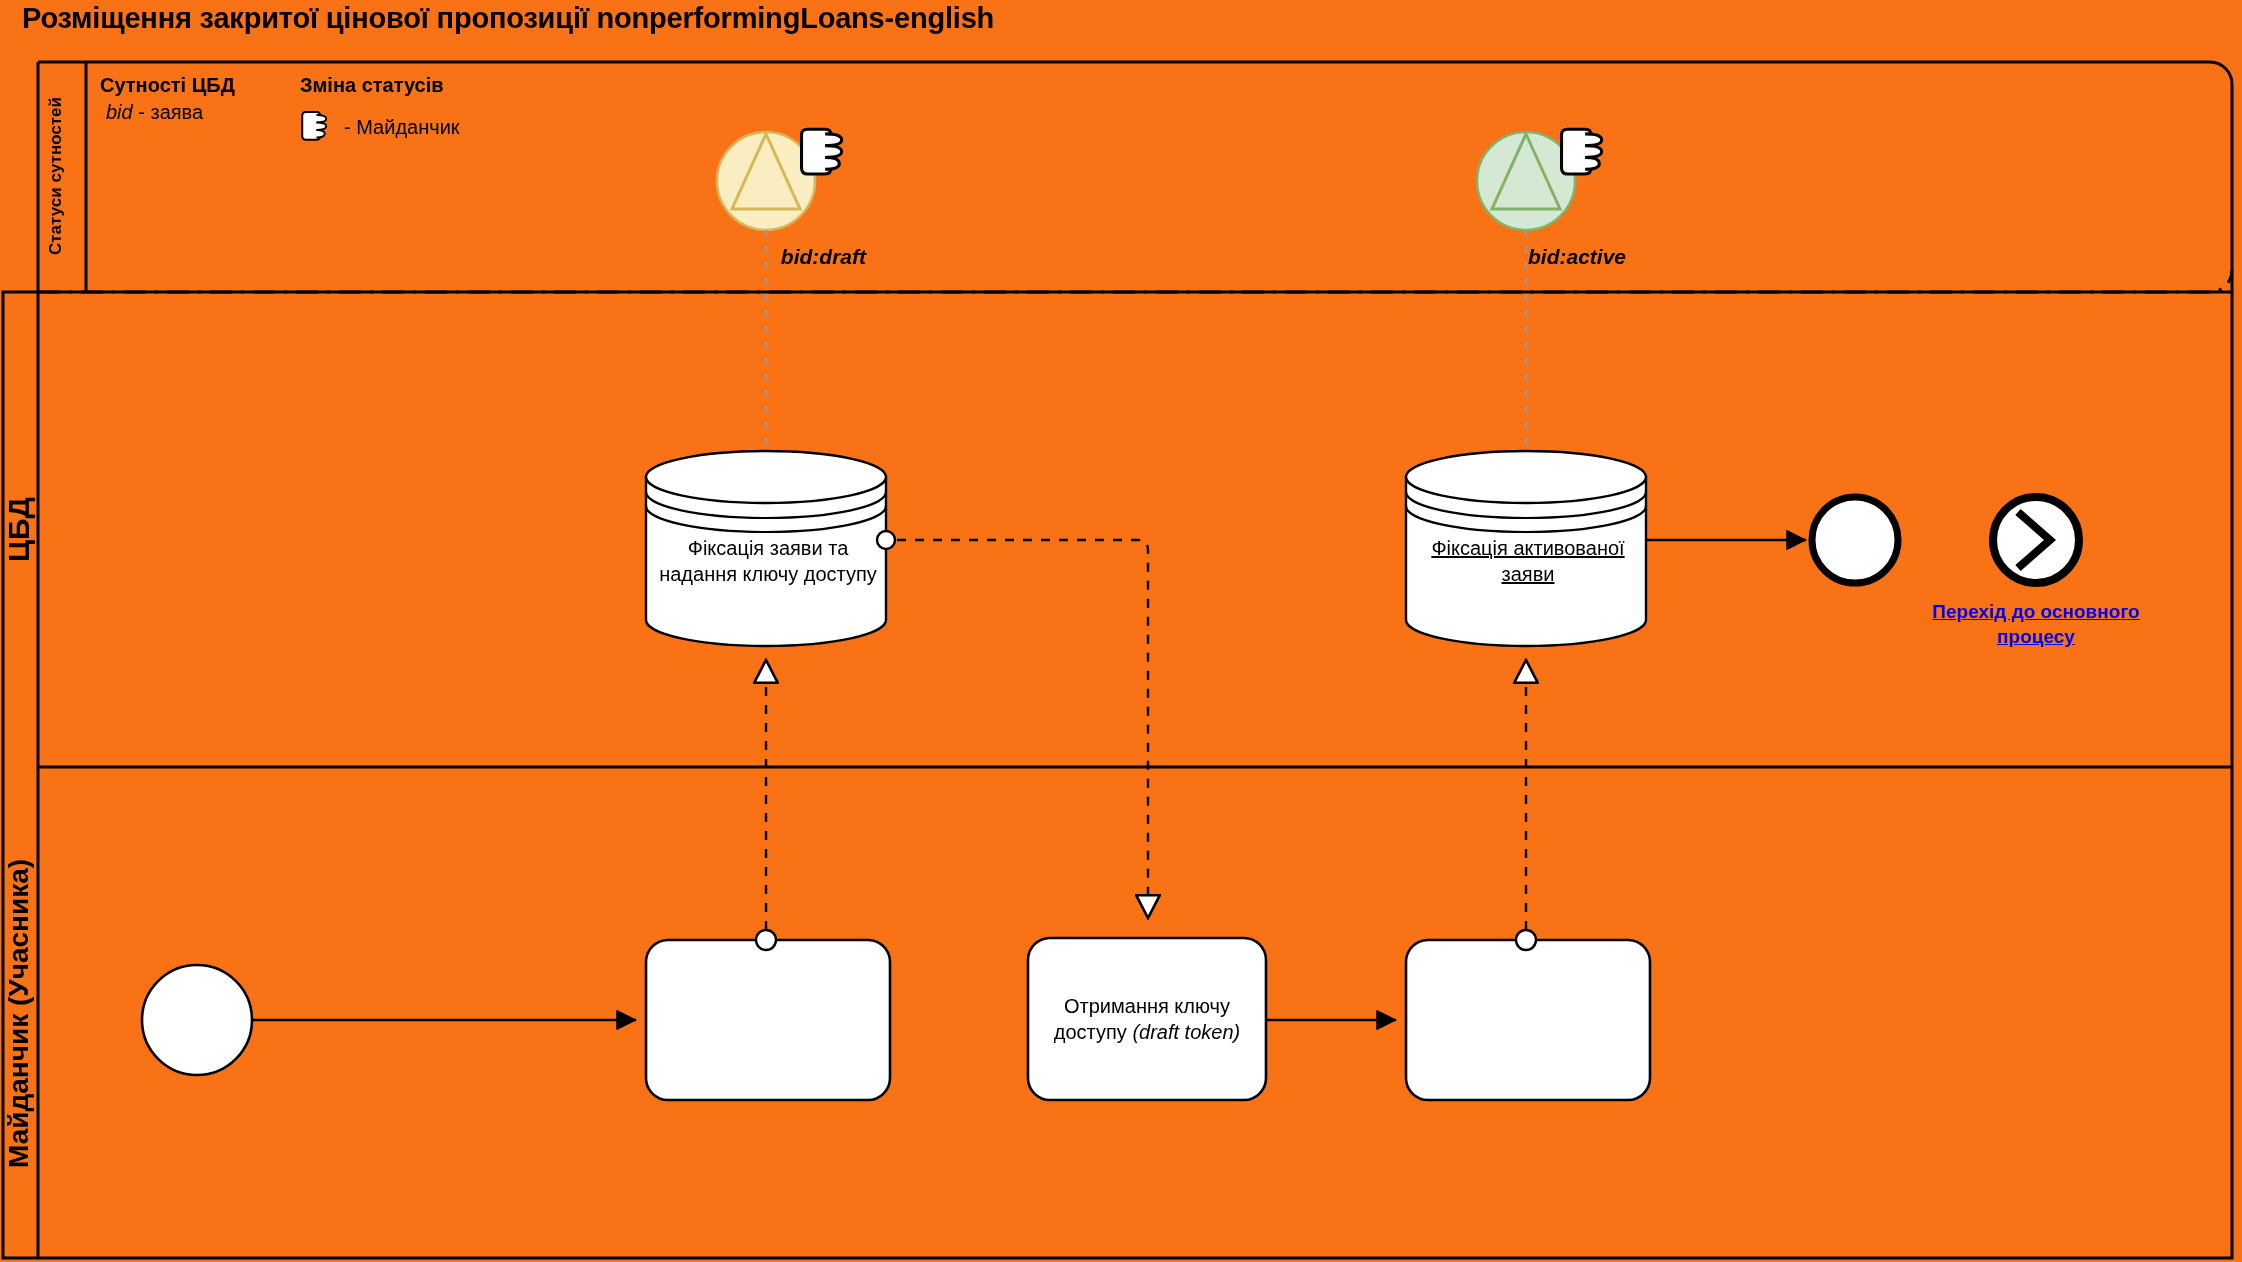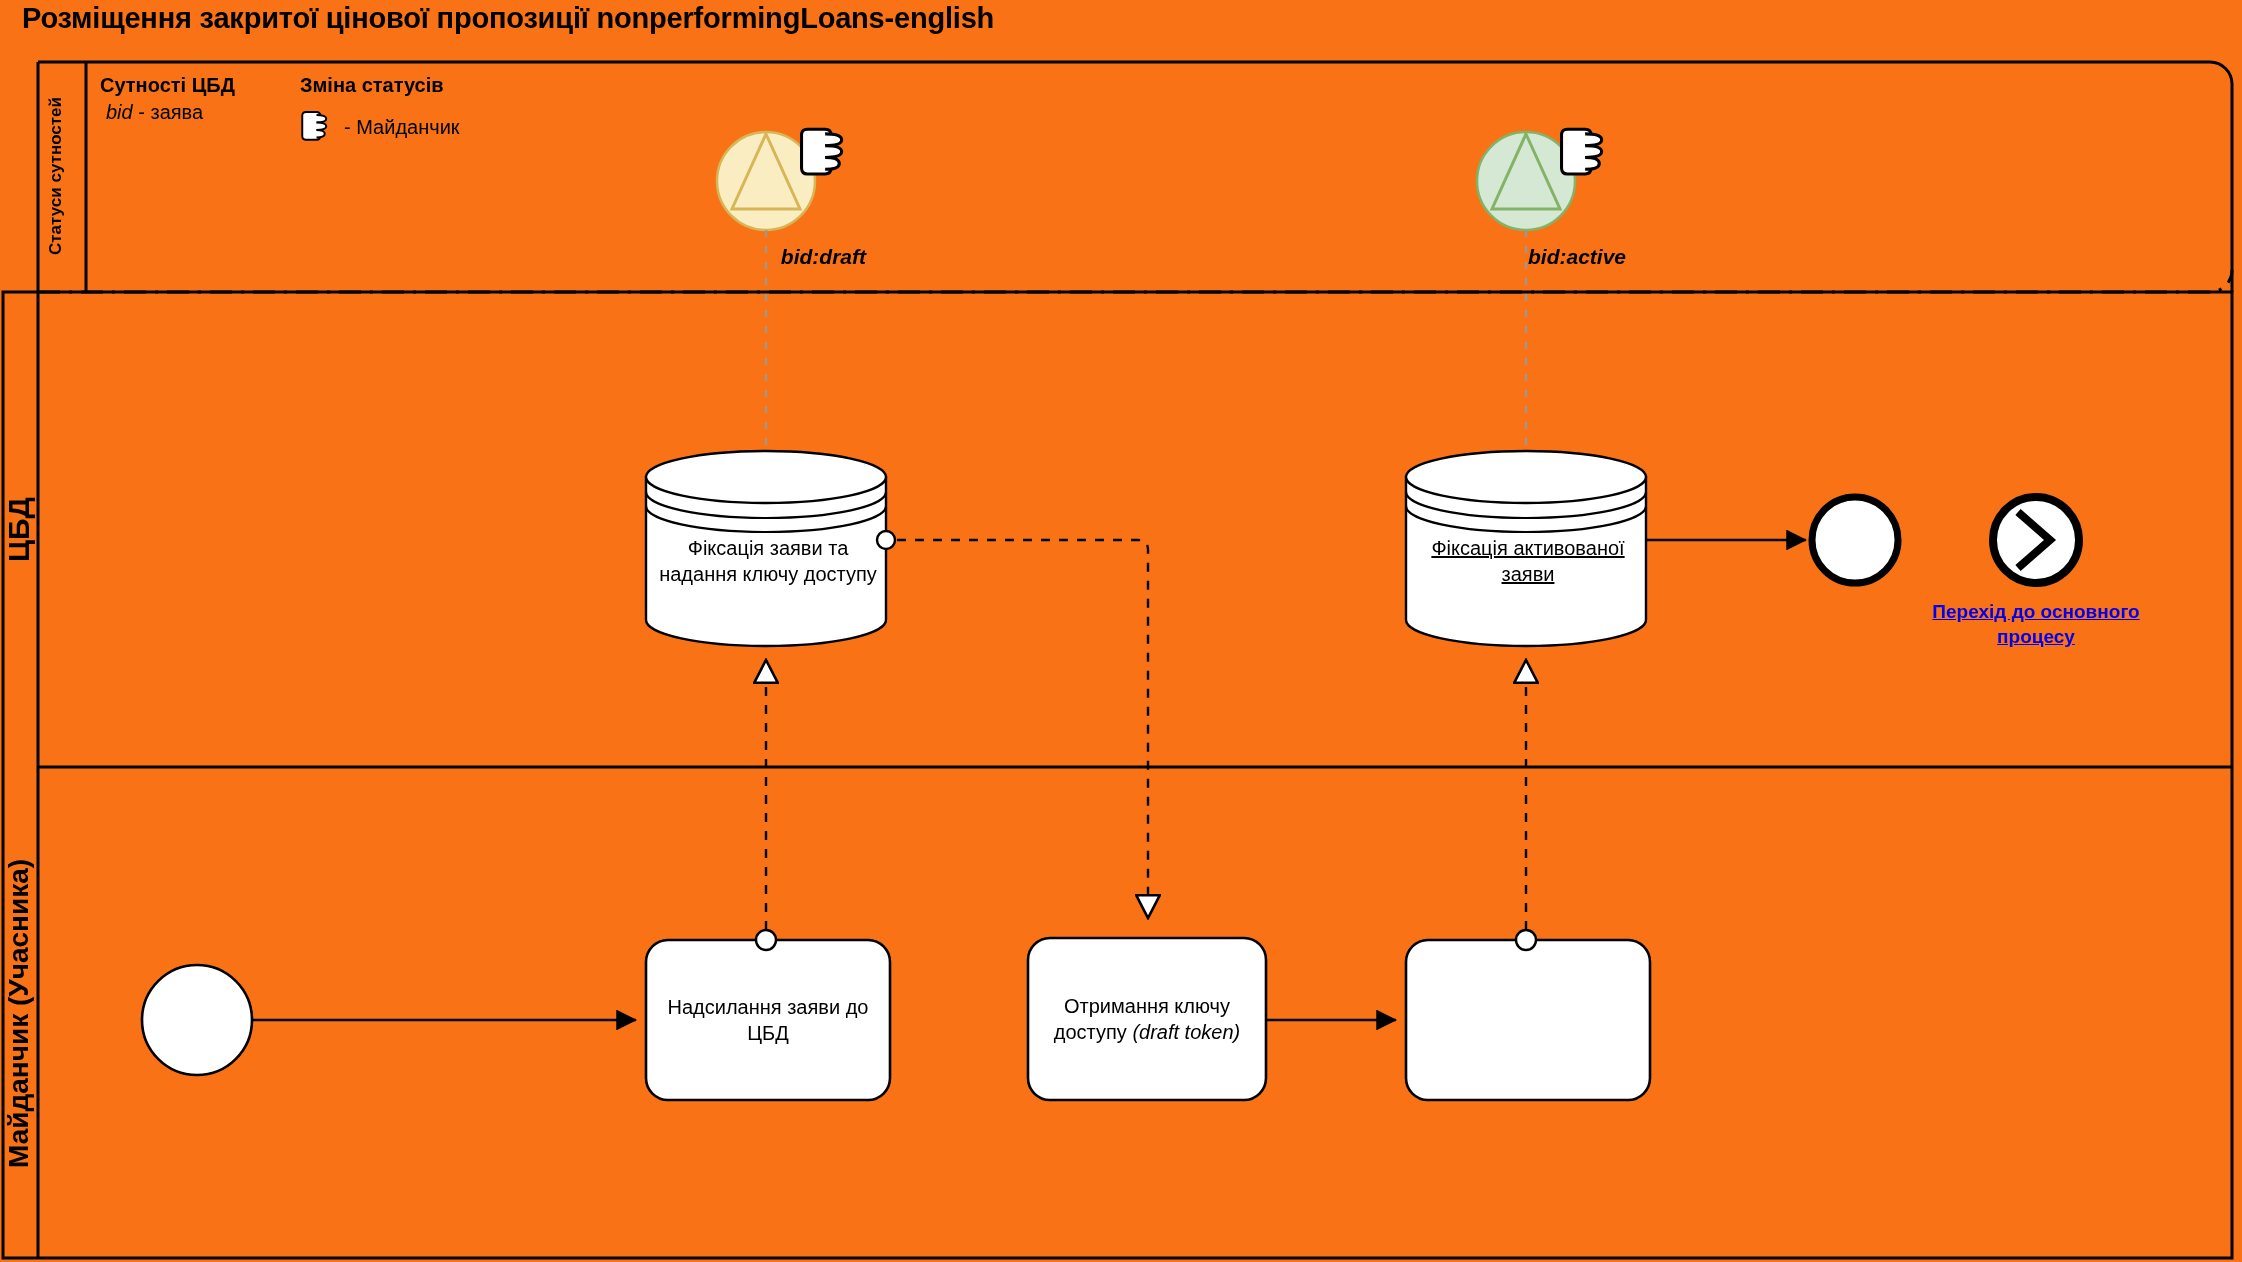--- a/index.html
+++ b/index.html
@@ -162,21 +162,20 @@
       <span class="legend-sub">- Майданчик</span>
     </div>
   </div>
 
   <div class="status-text" style="left:666px;top:245px;width:200px;">bid:draft</div>
   <div class="status-text" style="left:1426px;top:245px;width:200px;">bid:active</div>
 
   <div class="node-text" style="left:652px;top:512px;width:232px;height:98px;">Фіксація заяви та надання ключу доступу</div>
   <div class="node-text" style="left:1412px;top:512px;width:232px;height:98px;text-decoration:underline;">Фіксація активованої заяви</div>
 
-  <div class="node-text" style="left:652px;top:940px;width:232px;height:160px;">Надсилання заяви до ЦБД</div>
 
   <div class="node-text" style="left:1034px;top:938px;width:226px;height:162px;">
     <span><span>Отримання ключу</span>
       <span>доступу </span><span class="ital">(draft token)</span></span>
   </div>
 
 
   <div id="link-label" style="left:1926px;top:600px;width:220px;">Перехід до основного процесу</div>
 
 </div>

